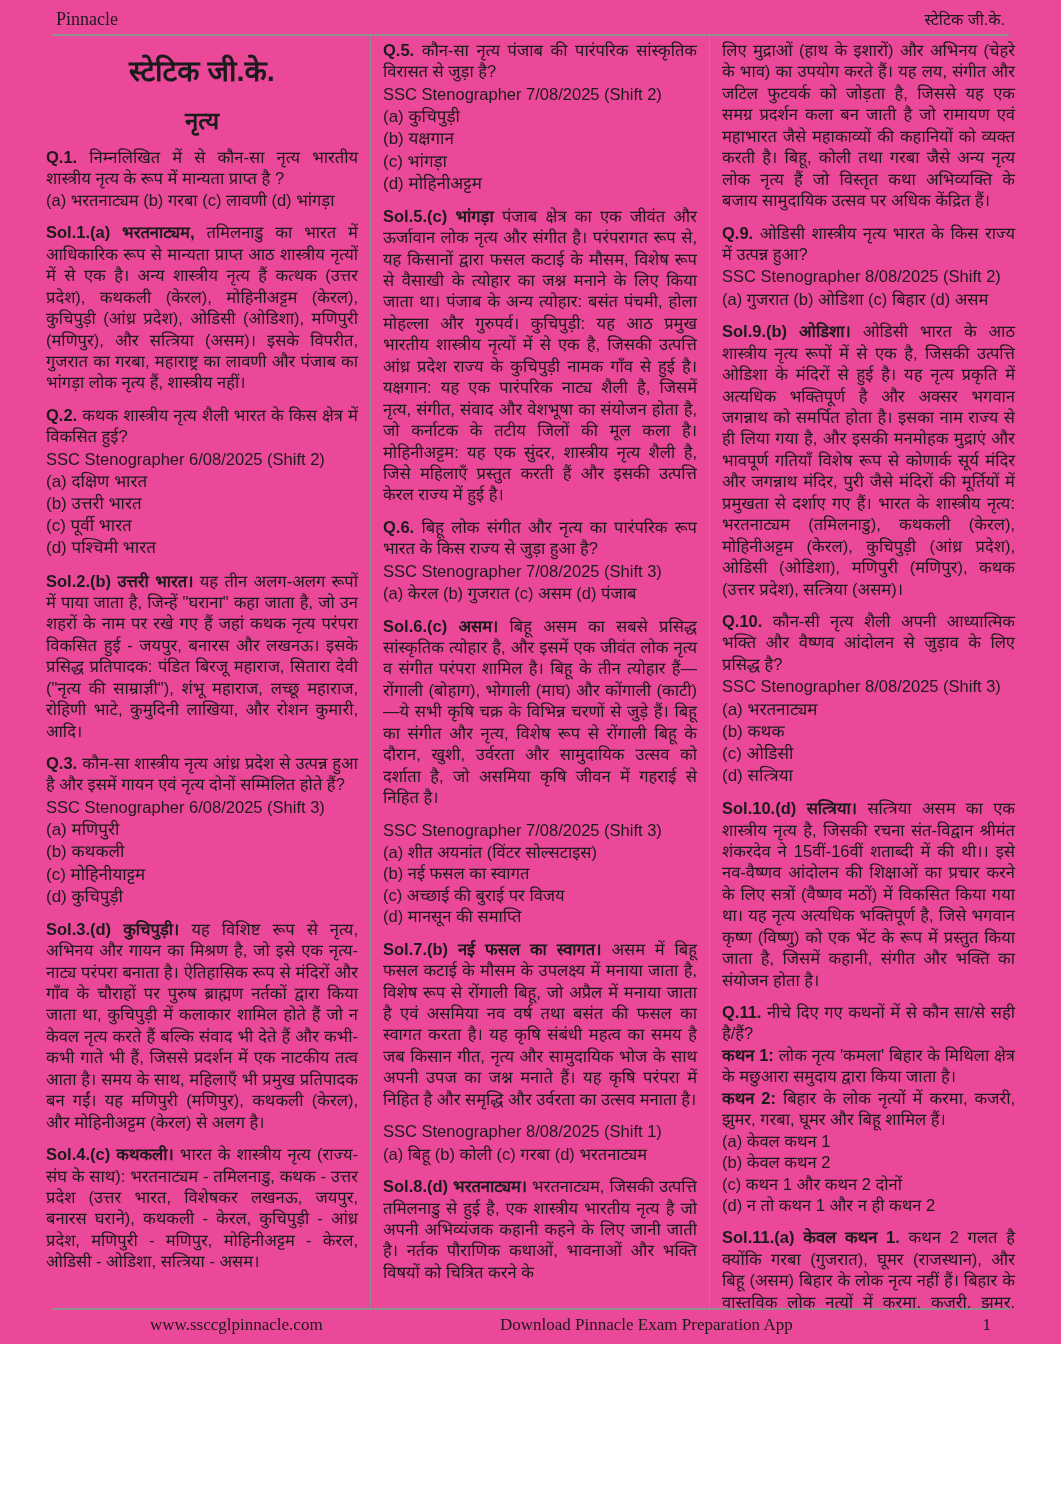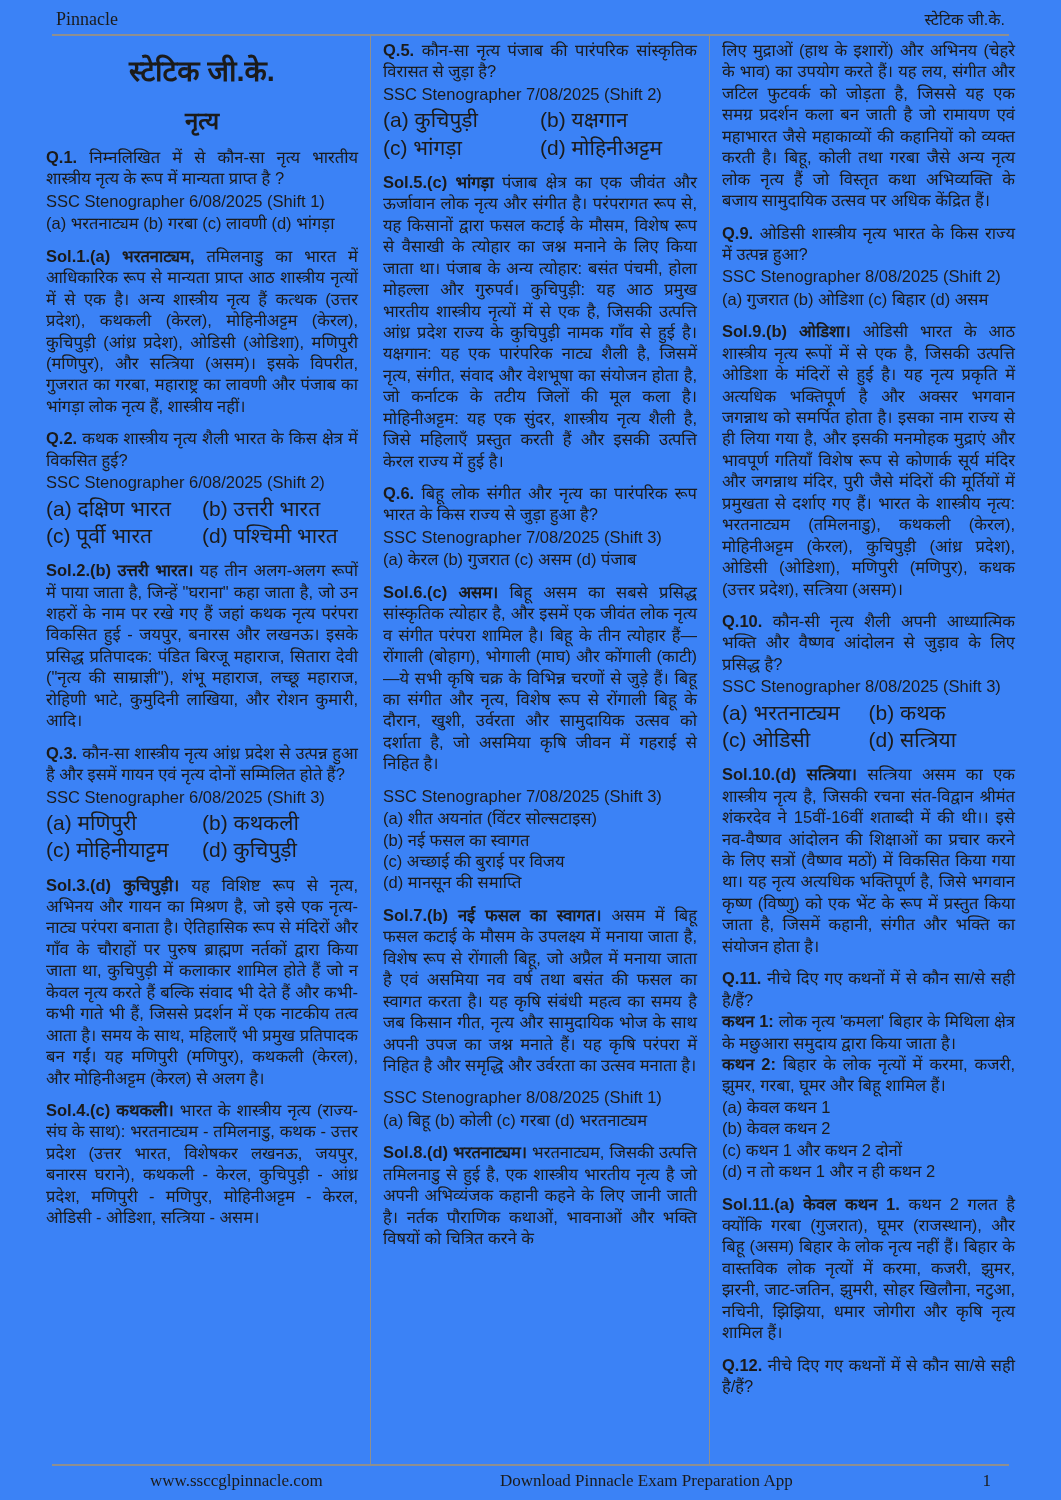--- a/index.html
+++ b/index.html
@@ -1,17 +1,17 @@
 <!DOCTYPE html>
 <html><head>
 <meta charset="utf-8">
 <style>
   html,body{margin:0;padding:0;background:#ffffff;}
   .page{
-    width:1061px;height:1500px;margin:0 auto;background:#3b82f6;
+    width:1061px;height:1344px;margin:0 auto;background:#ec4899;
     color:#1b1b1b;position:relative;overflow:hidden;
     font-family:"Liberation Sans",sans-serif;
     display:flex;flex-direction:column;
   }
   
   .hdr{
     display:flex;justify-content:space-between;align-items:flex-end;
     padding:8px 56px 4px 56px;flex:0 0 auto;
   }
   .hdr-left{font-family:"Liberation Serif",serif;font-size:18px;}
@@ -26,21 +26,21 @@
   .col2{width:314px;flex:0 0 auto;border-left:1.5px solid #8f8f8f;border-right:1.5px solid #8f8f8f;}
   .col3{width:300px;flex:1 1 auto;}
   
   .doc-title{font-size:29px;font-weight:bold;text-align:center;margin:10px 0 6px 0;}
   .doc-sub{font-size:24px;font-weight:bold;text-align:center;margin:14px 0 10px 0;}
   .blk{margin:0 0 11px 0;}
   .para{font-size:16.5px;line-height:1.3;text-align:justify;margin:0;}
   .b{font-weight:bold;}
   .src{font-size:16.5px;line-height:1.3;margin:1px 0;text-align:left;}
   .opt-row{font-size:16.5px;line-height:1.3;margin:0;}
-  .opt-grid{display:flex;font-size:21px;line-height:1.3;}
+  .opt-grid{display:flex;font-size:17px;line-height:1.3;flex-direction:column;}
   .opt-grid .oc{flex:0 0 50%;}
   .stline{font-size:16.5px;line-height:1.3;text-align:justify;margin:0;}
   
   .ftr-rule{height:2px;background:#8f8f8f;margin:0 52px;flex:0 0 auto;}
   .ftr{
     flex:0 0 auto;position:relative;height:34px;
     font-family:"Liberation Serif",serif;font-size:17px;padding-left:40px;
   }
   .ftr-site{position:absolute;left:150px;top:5px;}
   .ftr-app{position:absolute;left:500px;top:5px;}
@@ -60,21 +60,20 @@
   <div class="columns">
     <section class="col col1" id="col-0">
         <div class="blk">
           <div class="doc-title">स्टेटिक जी.के.</div>
         </div>
         <div class="blk">
           <div class="doc-sub">नृत्य</div>
         </div>
         <div class="blk">
           <p class="para"><span class="b">Q.1.</span> <span>निम्नलिखित में से कौन-सा नृत्य भारतीय शास्त्रीय नृत्य के रूप में मान्यता प्राप्त है ?</span></p>
-          <div class="src">SSC Stenographer 6/08/2025 (Shift 1)</div>
           <div class="opt-row">(a) भरतनाट्यम (b) गरबा (c) लावणी (d) भांगड़ा</div>
         </div>
         <div class="blk">
           <p class="para"><span class="b">Sol.1.(a)</span> <span class="b">भरतनाट्यम,</span> <span>तमिलनाडु का भारत में आधिकारिक रूप से मान्यता प्राप्त आठ शास्त्रीय नृत्यों में से एक है। अन्य शास्त्रीय नृत्य हैं कत्थक (उत्तर प्रदेश), कथकली (केरल), मोहिनीअट्टम (केरल), कुचिपुड़ी (आंध्र प्रदेश), ओडिसी (ओडिशा), मणिपुरी (मणिपुर), और सत्त्रिया (असम)। इसके विपरीत, गुजरात का गरबा, महाराष्ट्र का लावणी और पंजाब का भांगड़ा लोक नृत्य हैं, शास्त्रीय नहीं।</span></p>
         </div>
         <div class="blk">
           <p class="para"><span class="b">Q.2.</span> <span>कथक शास्त्रीय नृत्य शैली भारत के किस क्षेत्र में विकसित हुई?</span></p>
           <div class="src">SSC Stenographer 6/08/2025 (Shift 2)</div>
           <div class="opt-grid">
             <span class="oc">(a) दक्षिण भारत</span>

